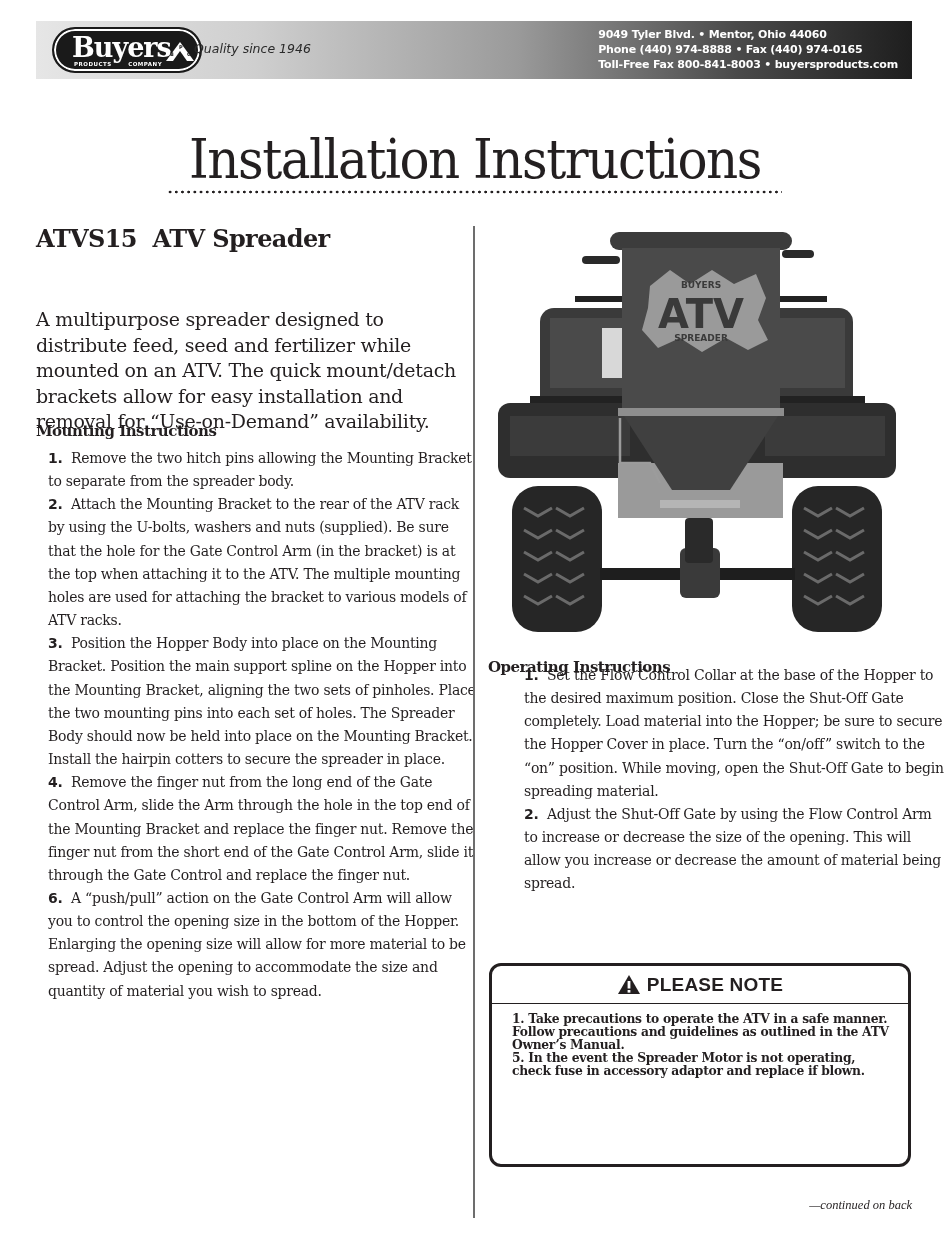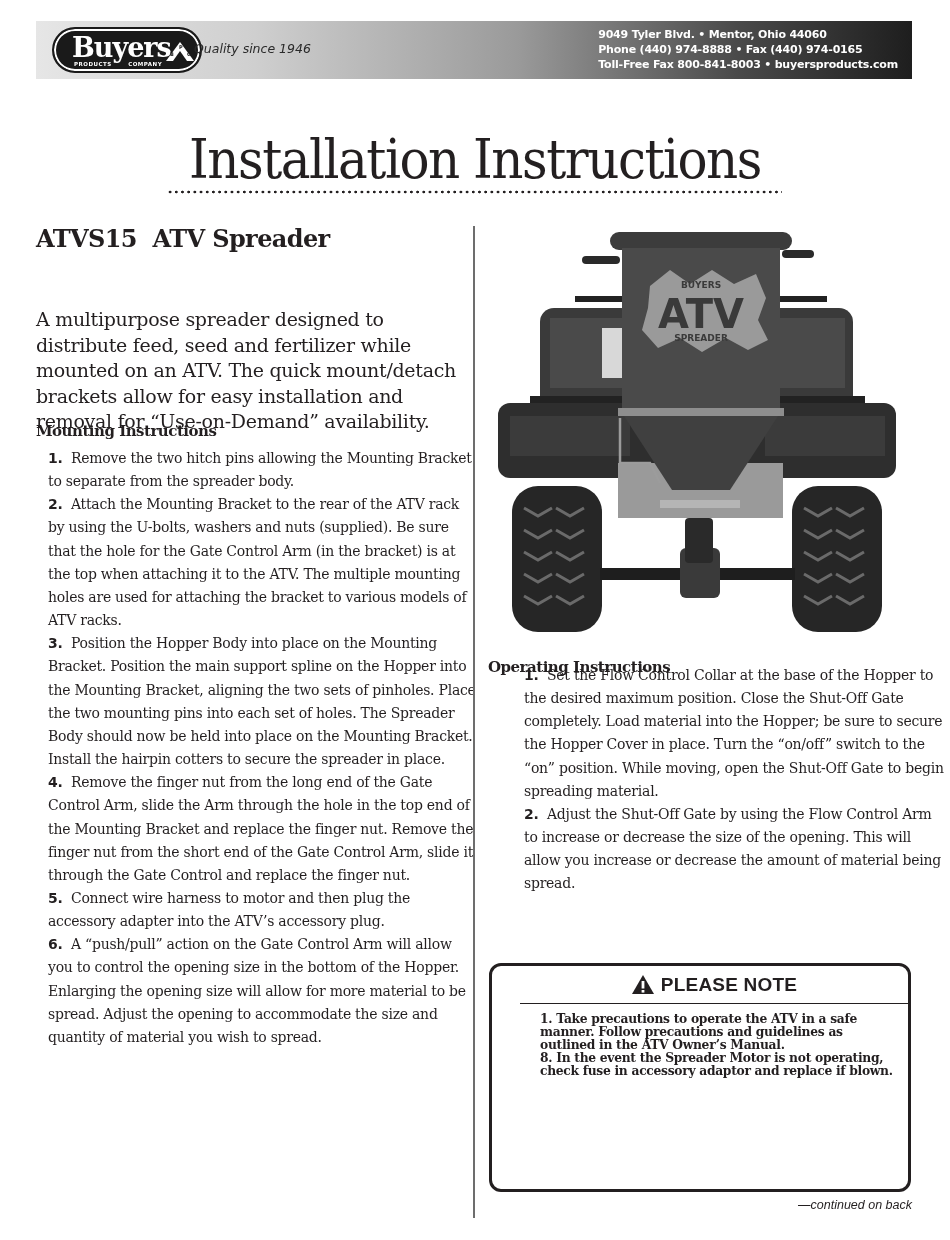--- a/index.html
+++ b/index.html
@@ -69,35 +69,35 @@
     background: #ffffff; overflow: hidden;
   }
 
   .op-heading { position: absolute; left: 488px; top: 658px; }
   .op-list {
     position: absolute; left: 488px; top: 664px; width: 425px;
     font-size: 14px; line-height: 23.15px; letter-spacing: -0.25px; margin-left: 36px;
   }
 
   .note-box {
-    position: absolute; left: 489px; top: 963px; width: 422px; height: 229px;
-    border: 3px solid #231f20; border-radius: 12px; box-sizing: border-box; padding-left: 28px;
+    position: absolute; left: 489px; top: 963px; width: 422px; height: 204px;
+    border: 3px solid #231f20; border-radius: 12px; box-sizing: border-box;
   }
   .note-header {
     height: 37px; border-bottom: 1.5px solid #231f20; display: flex; align-items: center; justify-content: center;
     gap: 6px;
   }
   .note-title { font-family: "Liberation Sans", sans-serif; font-weight: bold; font-size: 19px; color: #231f20; letter-spacing: 0.2px; }
   .note-body {
     padding: 8px 12px 0 20px; font-family: "DejaVu Serif", serif; font-weight: bold;
     font-size: 12.3px; line-height: 13px; letter-spacing: -0.3px;
   }
   .note-item { margin: 0; }
   .continued {
-    position: absolute; right: 38px; top: 1198px; font-family: Liberation Sans, sans-serif;
+    position: absolute; right: 38px; top: 1198px; font-family: Liberation Serif, serif;
     font-style: italic; font-size: 12.5px; color: #231f20;
   }
 </style>
 </head>
 <body>
 
 <div class="header-band">
   <div class="logo">
     <span class="logo-word">Buyers</span>
     <span class="logo-sub"><span>PRODUCTS</span> <span>COMPANY</span></span>
@@ -124,21 +124,20 @@
   <span>ATVS15</span>&nbsp;&nbsp;<span>ATV Spreader</span>
 </div>
 <div class="product-desc serif">A multipurpose spreader designed to distribute feed, seed and fertilizer while mounted on an ATV. The quick mount/detach brackets allow for easy installation and removal for “Use-on-Demand” availability.</div>
 
 <div class="section-heading serif mount-heading">Mounting Instructions</div>
 <div class="mount-list serif">
   <p class="step"><span class="step-num">1.</span>&nbsp;&nbsp;<span>Remove the two hitch pins allowing the Mounting Bracket to separate from the spreader body.</span></p>
   <p class="step"><span class="step-num">2.</span>&nbsp;&nbsp;<span>Attach the Mounting Bracket to the rear of the ATV rack by using the U-bolts, washers and nuts (supplied).  Be sure that the hole for the Gate Control Arm (in the bracket) is at the top when attaching it to the ATV.  The multiple mounting holes are used for attaching the bracket to various models of ATV racks.</span></p>
   <p class="step"><span class="step-num">3.</span>&nbsp;&nbsp;<span>Position the Hopper Body into place on the Mounting Bracket.  Position the main support spline on the Hopper into the Mounting Bracket, aligning the two sets of pinholes.  Place the two mounting pins into each set of holes.  The Spreader Body should now be held into place on the Mounting Bracket.  Install the hairpin cotters to secure the spreader in place.</span></p>
   <p class="step"><span class="step-num">4.</span>&nbsp;&nbsp;<span>Remove the finger nut from the long end of the Gate Control Arm, slide the Arm through the hole in the top end of the Mounting Bracket and replace the finger nut.  Remove the finger nut from the short end of the Gate Control Arm, slide it through the Gate Control and replace the finger nut.</span></p>
-  <p class="step"><span class="step-num">5.</span>&nbsp;&nbsp;<span>Connect wire harness to motor and then plug the accessory adapter into the ATV’s accessory plug.</span></p>
   <p class="step"><span class="step-num">6.</span>&nbsp;&nbsp;<span>A “push/pull” action on the Gate Control Arm will allow you to control the opening size in the bottom of the Hopper.  Enlarging the opening size will allow for more material to be spread.  Adjust the opening to accommodate the size and quantity of material you wish to spread.</span></p>
 </div>
 
 <div class="col-divider"></div>
 
 <div class="photo" aria-label="ATV Spreader mounted on rear of ATV">
   <svg width="414" height="404" viewBox="0 0 414 404">
 
     <rect x="50" y="80" width="95" height="160" rx="14" fill="#3a3a3a"></rect>
     <rect x="268" y="80" width="95" height="160" rx="14" fill="#3a3a3a"></rect>
@@ -200,17 +199,17 @@
   <div class="note-header">
     <svg width="24" height="21" viewBox="0 0 24 21">
       <polygon points="12,1 23,20 1,20" fill="#231f20"></polygon>
       <rect x="10.6" y="7" width="2.8" height="7.5" fill="#ffffff"></rect>
       <rect x="10.6" y="16" width="2.8" height="2.6" fill="#ffffff"></rect>
     </svg>
     <span class="note-title">PLEASE NOTE</span>
   </div>
   <div class="note-body">
     <p class="note-item">1.  Take precautions to operate the ATV in a safe manner. Follow precautions and guidelines as outlined in the ATV Owner’s Manual.</p>
-    <p class="note-item">8.  In the event the Spreader Motor is not operating, check fuse in accessory adaptor and replace if blown.</p>
+    <p class="note-item">5.  In the event the Spreader Motor is not operating, check fuse in accessory adaptor and replace if blown.</p>
   </div>
 </div>
 
 <div class="continued">—continued on back</div>
 
 </body></html>

